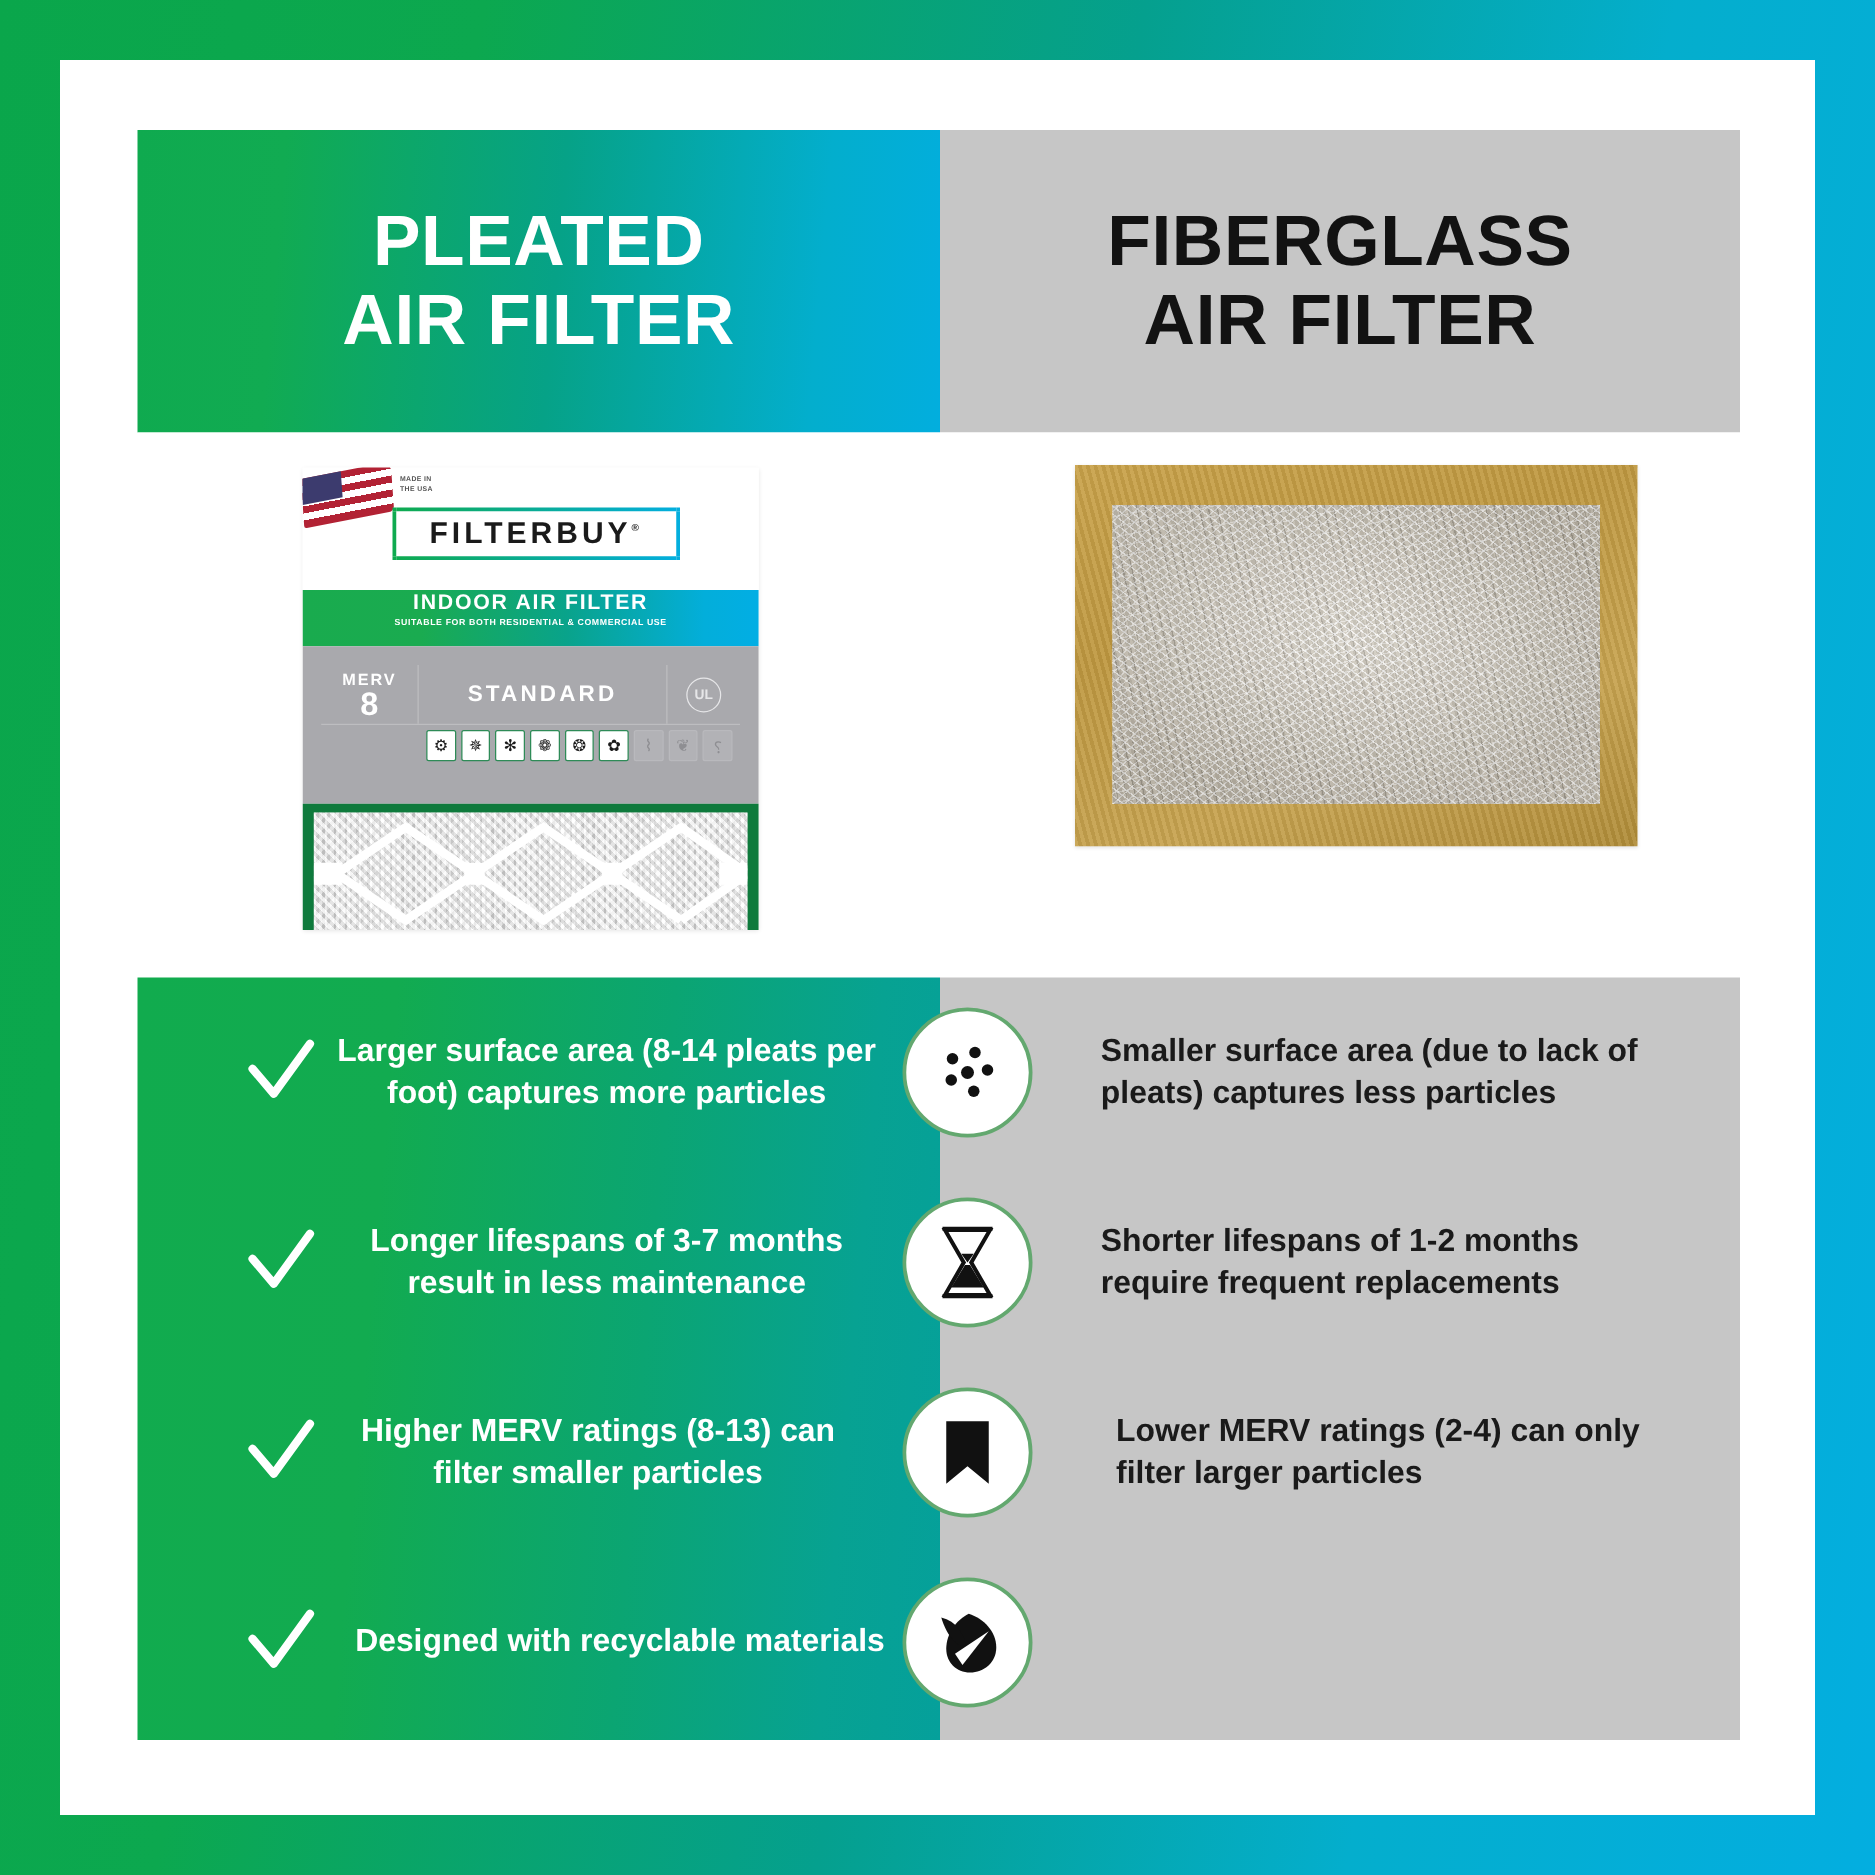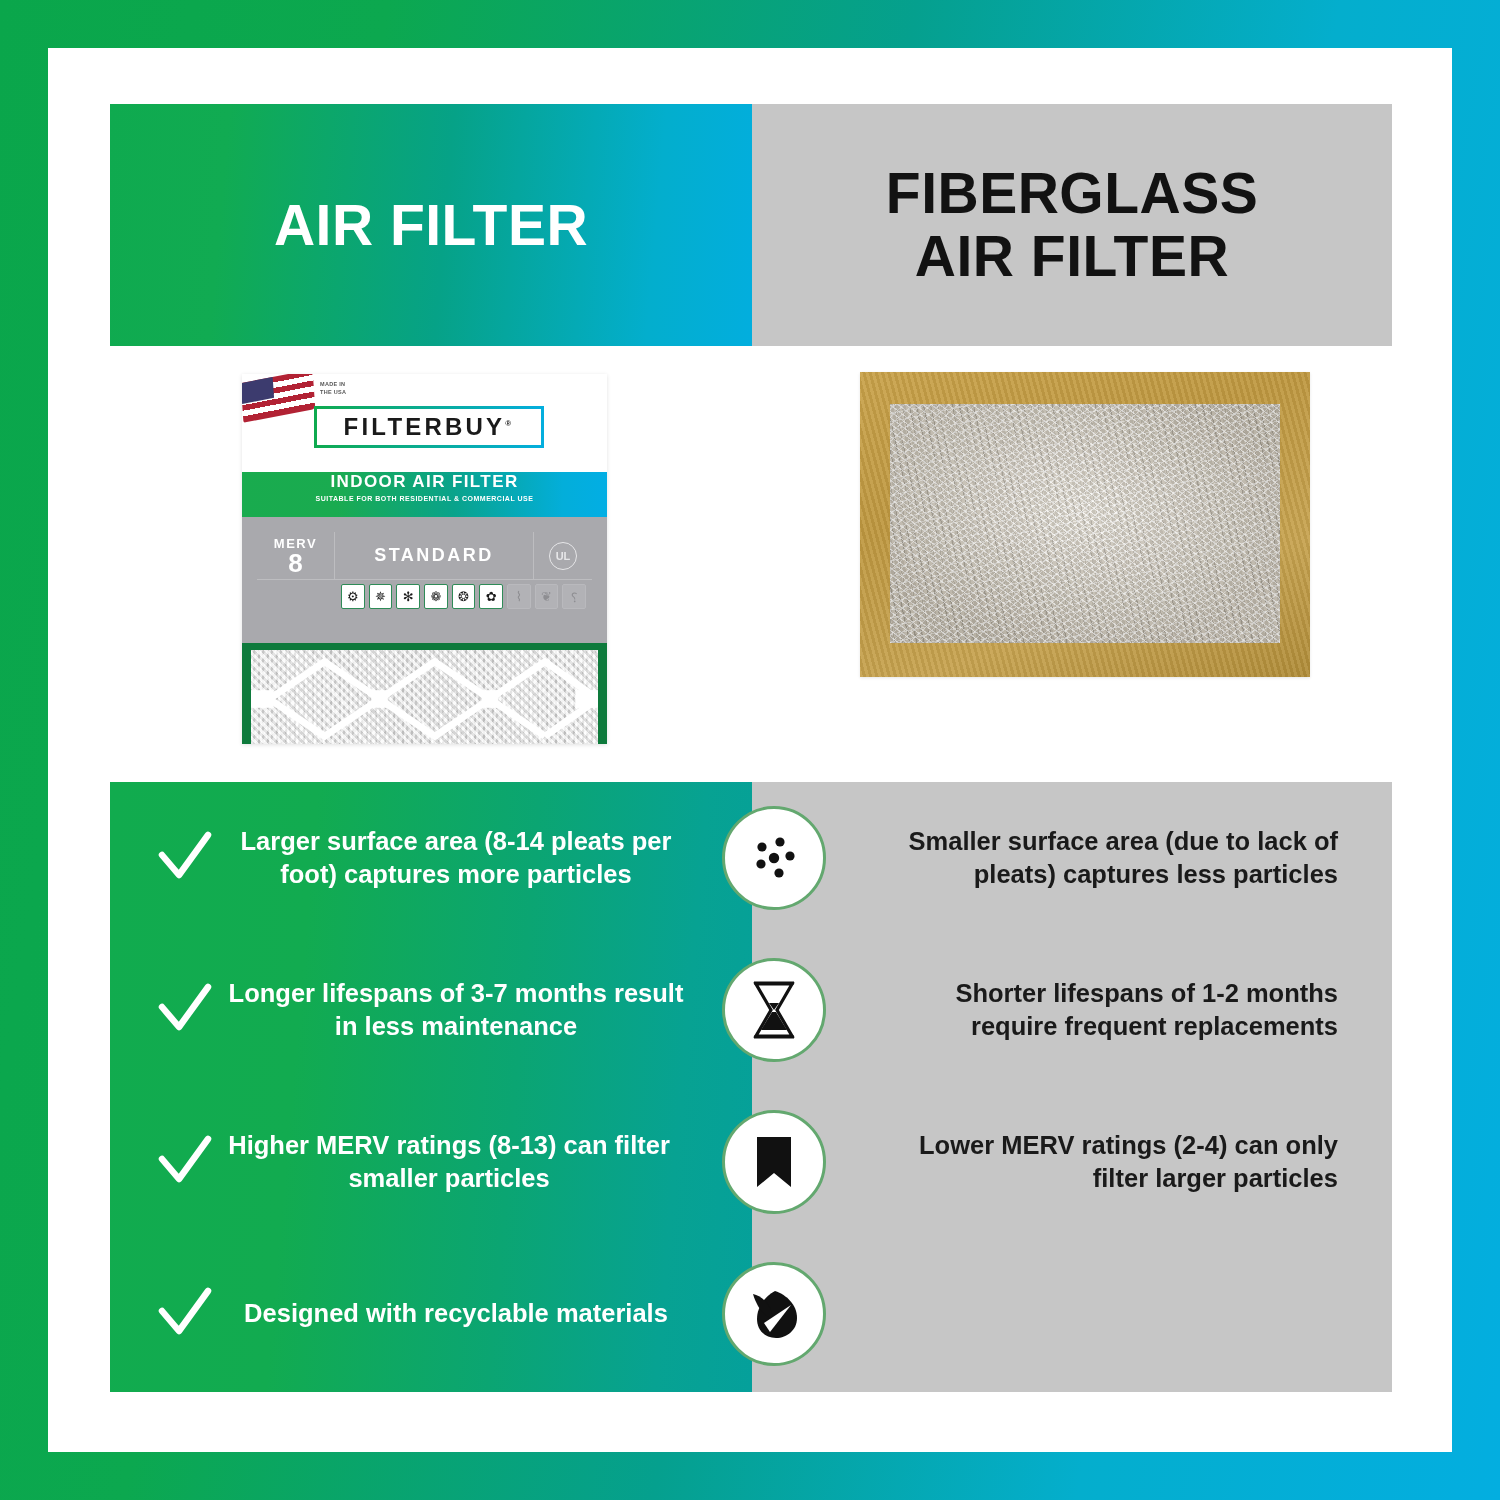--- a/index.html
+++ b/index.html
@@ -180,34 +180,34 @@
     background:linear-gradient(95deg,#11AB4E 0%,#12AB50 30%,#0BA572 62%,#07A292 86%,#05A09B 100%);
   }
   .cmp-right { width:640px; height:100%; background:#C6C6C6; }
 
   .rows { position:absolute; left:0; top:678px; width:1282px; height:610px; }
   .row {
     position:absolute; left:0; width:1282px; height:152px;
     display:flex; align-items:center;
   }
   .row-l {
-    width:642px; height:100%; display:flex; align-items:center; padding-left:38px;
+    width:642px; height:100%; display:flex; align-items:center; padding-left:38px;margin-left:40px;
   }
   .check {
     width:74px; flex:0 0 74px; display:flex; align-items:center; justify-content:center;
   }
   .check svg { width:58px; height:58px; display:block; }
   .txt-l {
     flex:1; color:#ffffff; font-weight:bold; font-size:25.5px; line-height:1.30;
     text-align:center; padding-right:62px;
   }
   .row-r { width:640px; height:100%; display:flex; align-items:center; padding-left:110px; }
   .txt-r {
     flex:1; color:#1A1A1A; font-weight:bold; font-size:25.5px; line-height:1.30;
-    text-align:right; padding-right:54px;
+    text-align:left; padding-right:54px;
   }
 
   
   .badge {
     position:absolute; left:612px; width:104px; height:104px;
     border-radius:50%; background:#ffffff;
     border:3px solid #63A86F;
     display:flex; align-items:center; justify-content:center;
     z-index:5;
   }
@@ -223,20 +223,21 @@
 
 <div class="frame">
   <div class="frame-inner"></div>
 </div>
 
 <div class="content">
 
   <div class="header-band">
     <div class="hdr-left">
       <div class="hdr-title white">
+        <span>PLEATED</span>
         <span class="l2">AIR FILTER</span>
       </div>
     </div>
     <div class="hdr-right">
       <div class="hdr-title black">
         <span>FIBERGLASS</span>
         <span class="l2">AIR FILTER</span>
       </div>
     </div>
   </div>

